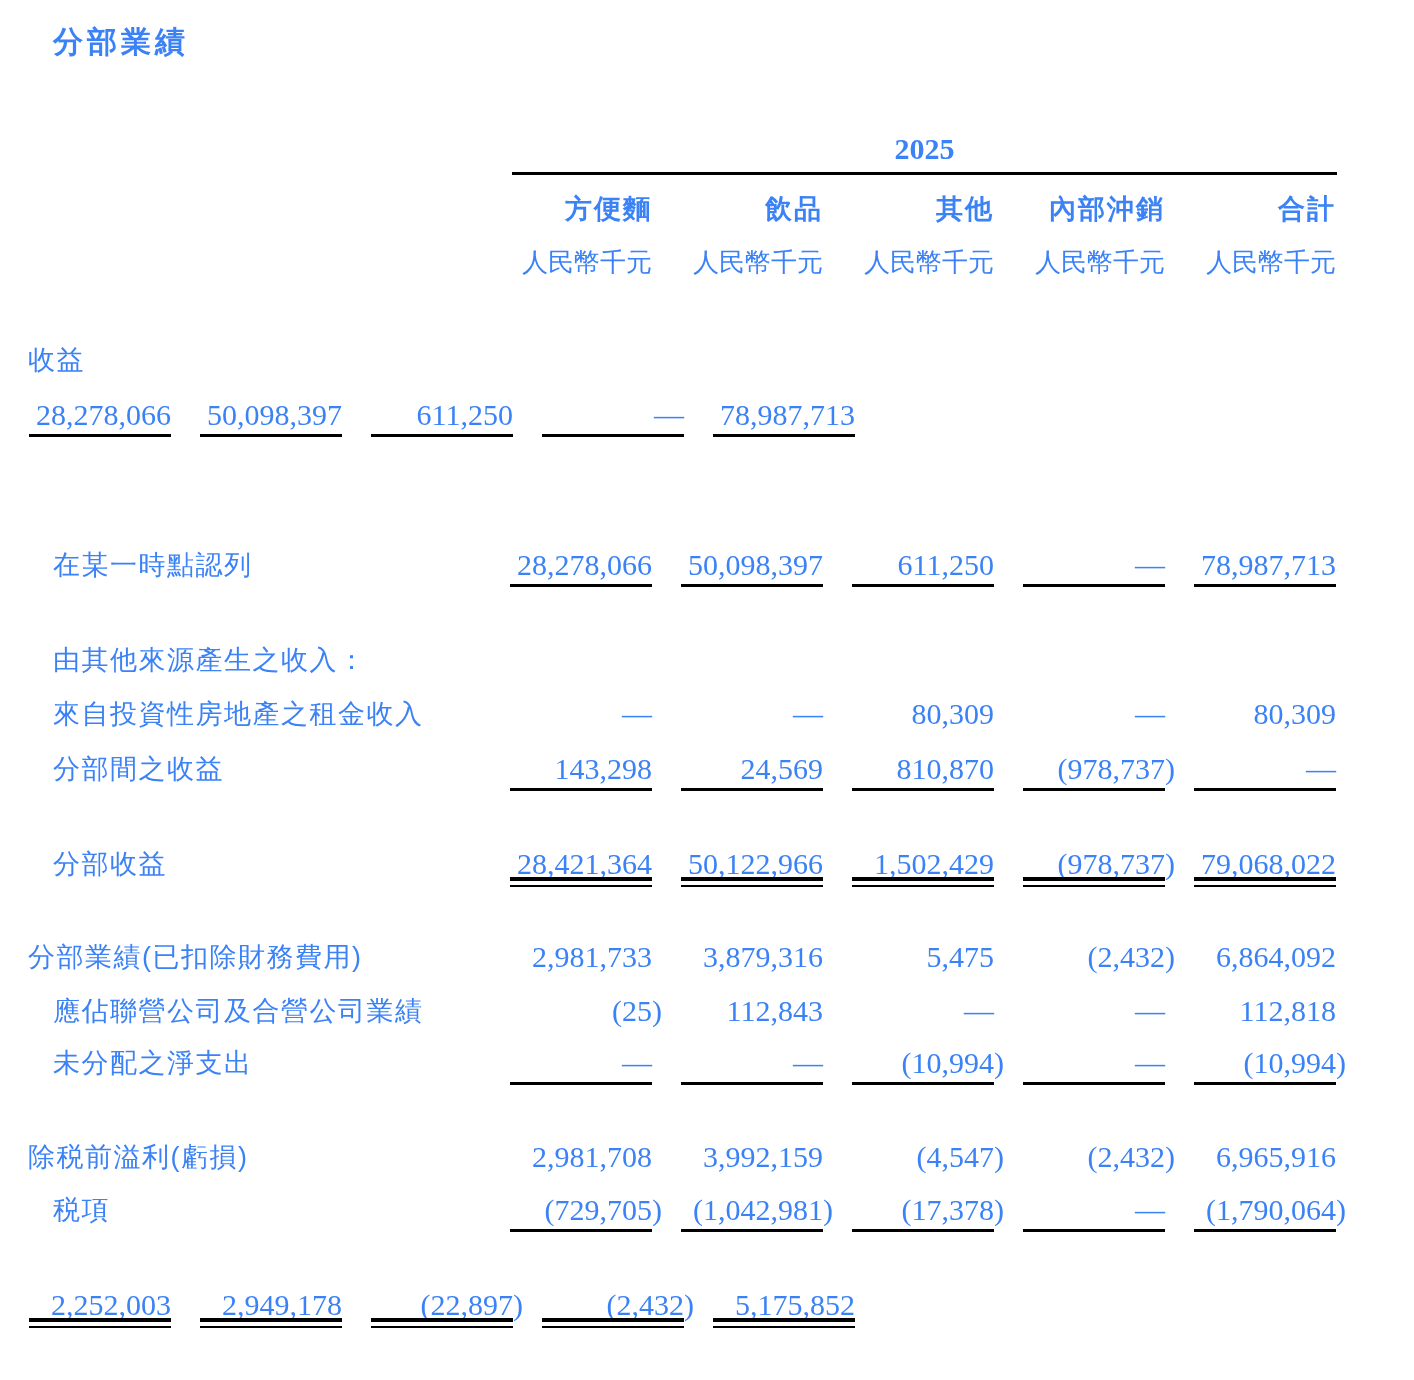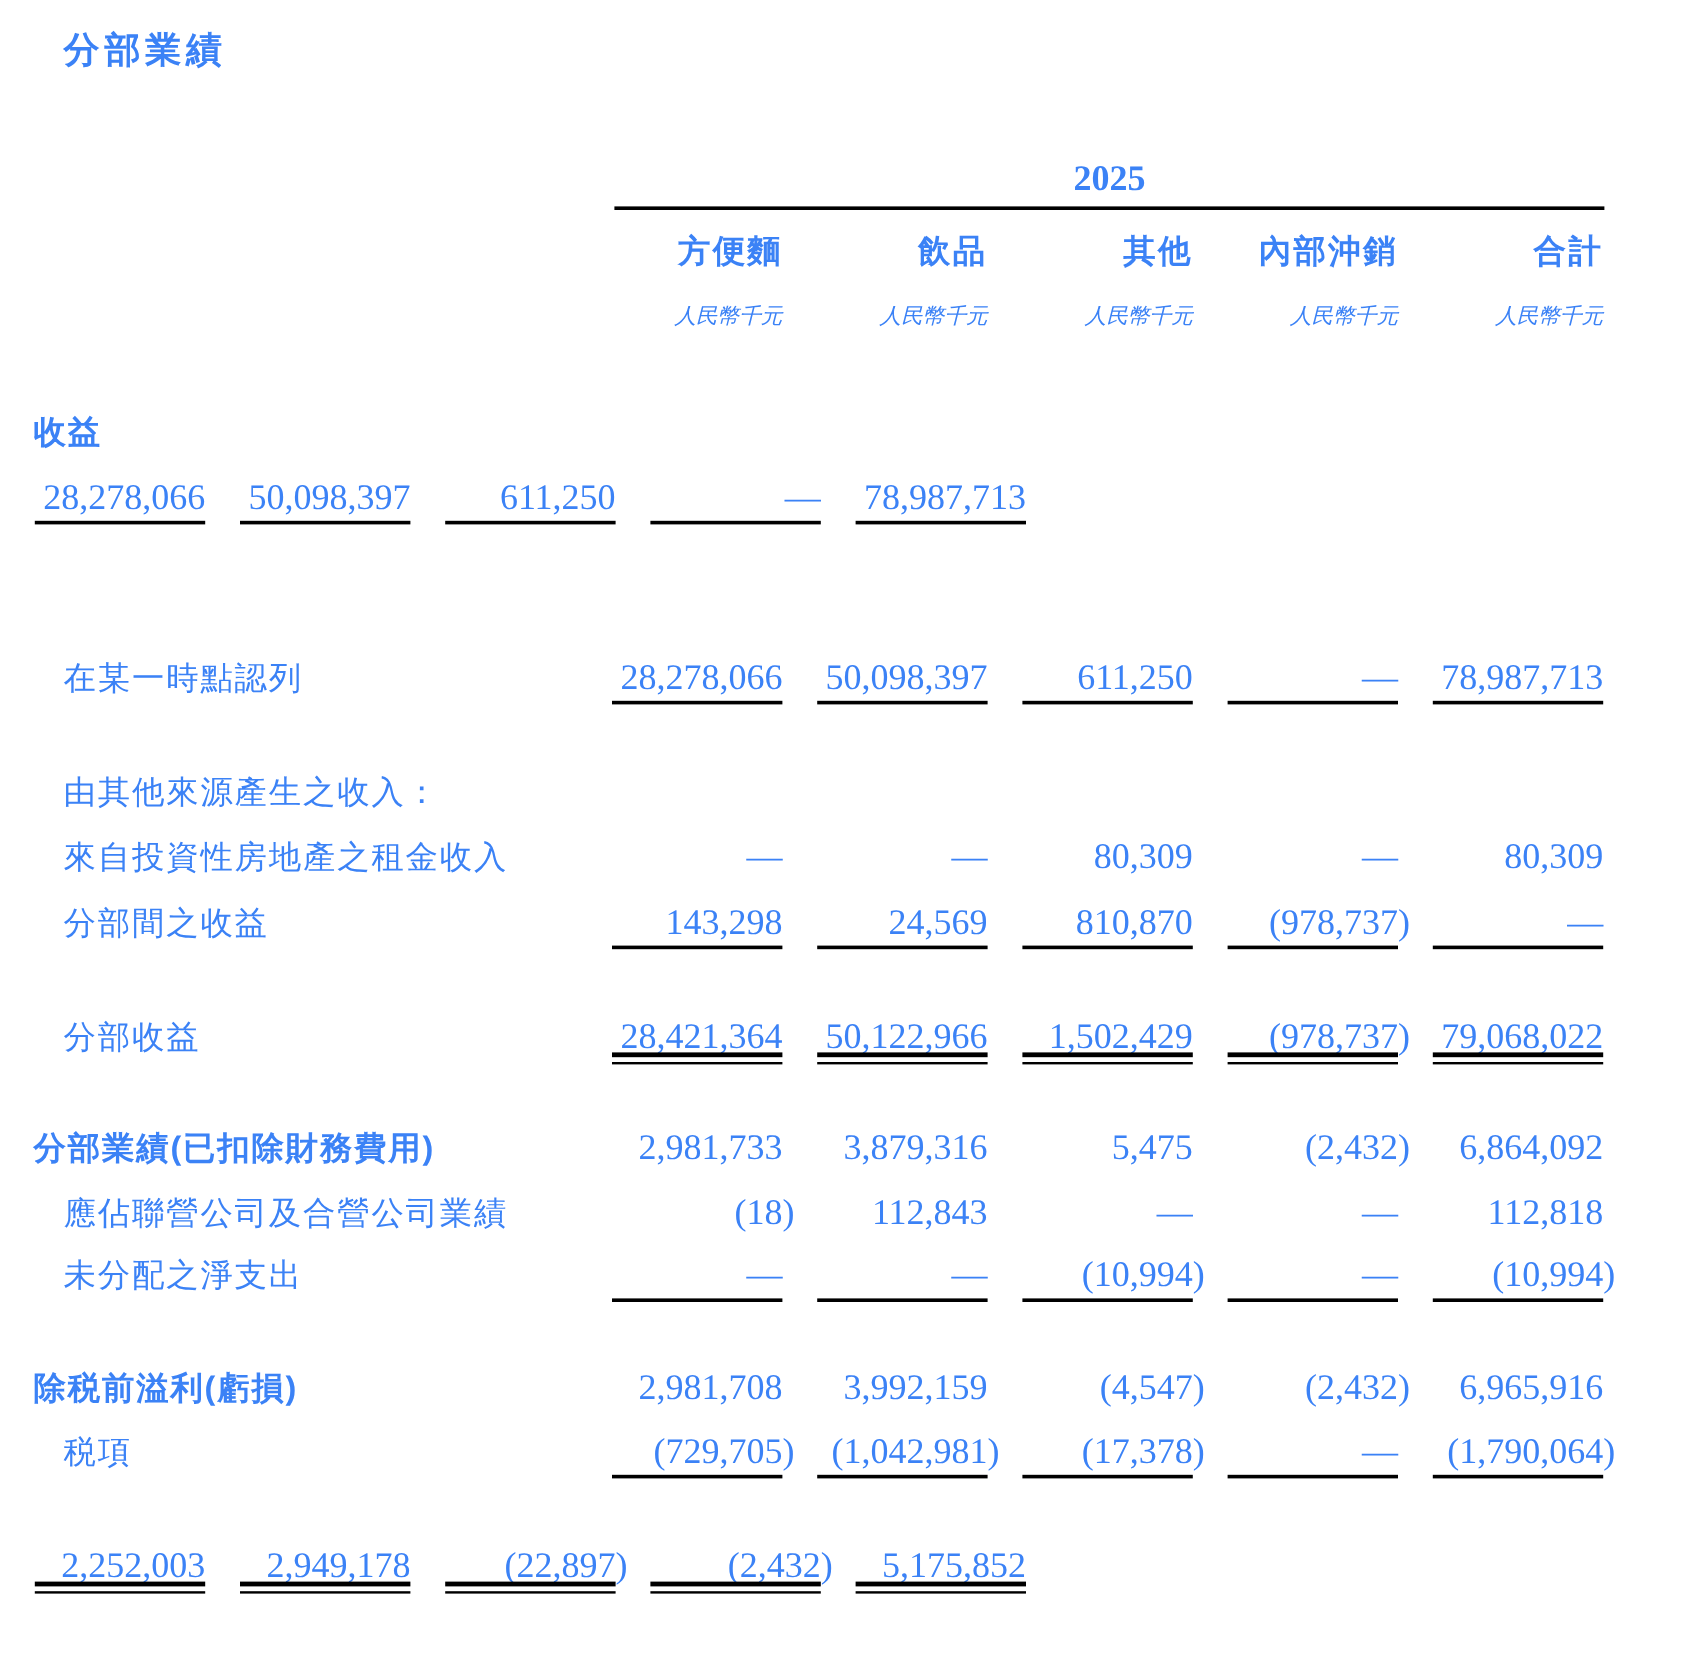--- a/index.html
+++ b/index.html
@@ -44,43 +44,42 @@
     box-sizing:border-box;
     width:510px;
     padding-left:53px;
     font-size:27px;
     letter-spacing:1.5px;
     line-height:34px;
     white-space:nowrap;
   }
   .label.bold{
     font-family:"Liberation Sans","DejaVu Sans",sans-serif;
-    font-weight:700;
+    font-weight:400;
     padding-left:28px;
   }
   .cell{
     position:relative;
     box-sizing:border-box;
     width:142px;
     margin-left:29px;
     text-align:right;
     font-size:30px;
     line-height:34px;
     white-space:nowrap;
   }
   .label + .cell{margin-left:0;}
   .colhead{
     font-family:"Liberation Sans","DejaVu Sans",sans-serif;
     font-weight:700;
     font-size:27px;
     letter-spacing:2px;
   }
   .unit{
-    font-style:italic;
-    font-size:18px;
+    font-size:26px;
     letter-spacing:0px;
   }
   
   .u1 .cell::after{
     content:"";
     position:absolute;
     left:0; width:142px;
     top:36px; height:2.5px;
     background:#000;
   }
@@ -193,21 +192,21 @@
     <div class="label bold neg">分部業績(已扣除財務費用)</div>
     <div class="cell"><span>2,981,733</span></div>
     <div class="cell"><span>3,879,316</span></div>
     <div class="cell"><span>5,475</span></div>
     <div class="cell"><span class="neg">(2,432)</span></div>
     <div class="cell"><span>6,864,092</span></div>
   </div>
 
   <div class="row" style="top:994px">
     <div class="label">應佔聯營公司及合營公司業績</div>
-    <div class="cell"><span class="neg">(18)</span></div>
+    <div class="cell"><span class="neg">(25)</span></div>
     <div class="cell"><span>112,843</span></div>
     <div class="cell"><span>—</span></div>
     <div class="cell"><span>—</span></div>
     <div class="cell"><span>112,818</span></div>
   </div>
 
   <div class="row u1" style="top:1046px">
     <div class="label">未分配之淨支出</div>
     <div class="cell"><span>—</span></div>
     <div class="cell"><span>—</span></div>

